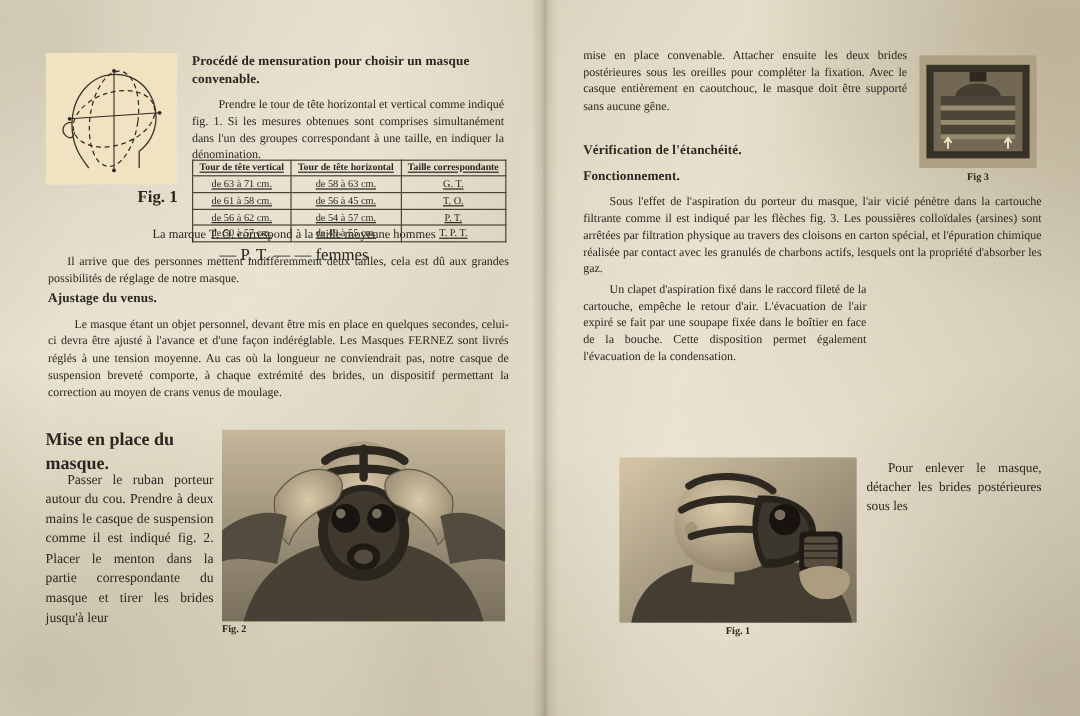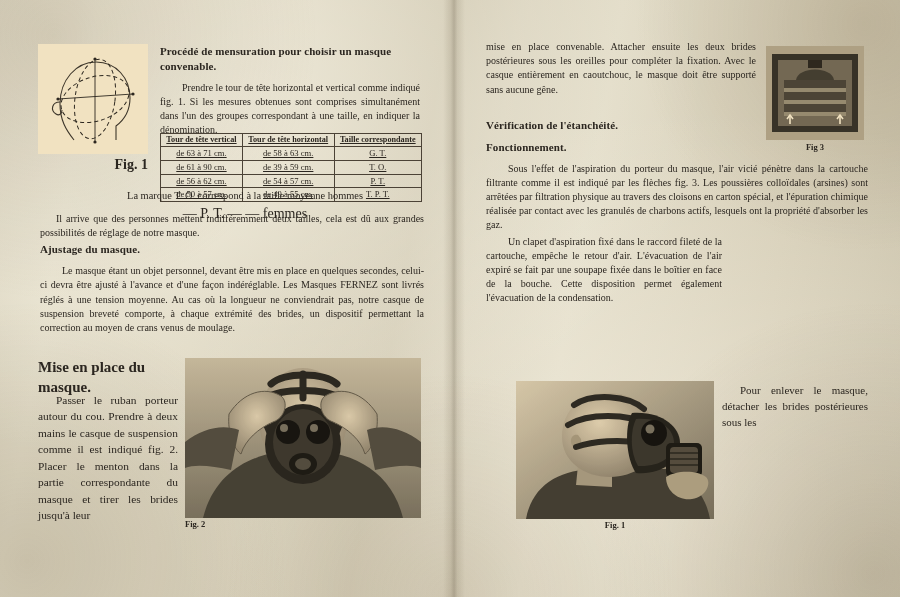--- a/index.html
+++ b/index.html
@@ -134,22 +134,22 @@
           <th>Taille correspondante</th>
         </tr>
       </thead>
       <tbody>
         <tr>
           <td>de 63 à 71 cm.</td>
           <td>de 58 à 63 cm.</td>
           <td>G. T.</td>
         </tr>
         <tr>
-          <td>de 61 à 90 cm.</td>
-          <td>de 39 à 59 cm.</td>
+          <td>de 61 à 58 cm.</td>
+          <td>de 56 à 45 cm.</td>
           <td>T. O.</td>
         </tr>
         <tr>
           <td>de 56 à 62 cm.</td>
           <td>de 54 à 57 cm.</td>
           <td>P. T.</td>
         </tr>
         <tr>
           <td>de 50 à 57 cm.</td>
           <td>de 49 à 55 cm.</td>
@@ -159,21 +159,21 @@
     </table>
   </div>
 
   <div id="tmarque">
     <span>La marque T. O. correspond à la taille moyenne hommes</span>
     <span class="sub">—   P. T.   —                      —                   femmes</span>
   </div>
 
   <div id="afterTable">
     <p class="par" style="text-indent:16px;">Il arrive que des personnes mettent indifféremment deux tailles, cela est dû aux grandes possibilités de réglage de notre masque.</p>
-    <h2 class="head sec">Ajustage du masque.</h2>
+    <h2 class="head sec">Ajustage du venus.</h2>
     <p class="par">Le masque étant un objet personnel, devant être mis en place en quelques secondes, celui-ci devra être ajusté à l'avance et d'une façon indéréglable. Les Masques FERNEZ sont livrés réglés à une tension moyenne. Au cas où la longueur ne conviendrait pas, notre casque de suspension breveté comporte, à chaque extrémité des brides, un dispositif permettant la correction au moyen de crans venus de moulage.</p>
   </div>
 
   <div id="miseTitle">
     <h2>Mise en place du masque.</h2>
   </div>
   <div id="miseText">
     <p>Passer le ruban porteur autour du cou. Prendre à deux mains le casque de suspension comme il est indiqué fig. 2. Placer le menton dans la partie correspondante du masque et tirer les brides jusqu'à leur</p>
   </div>
 

